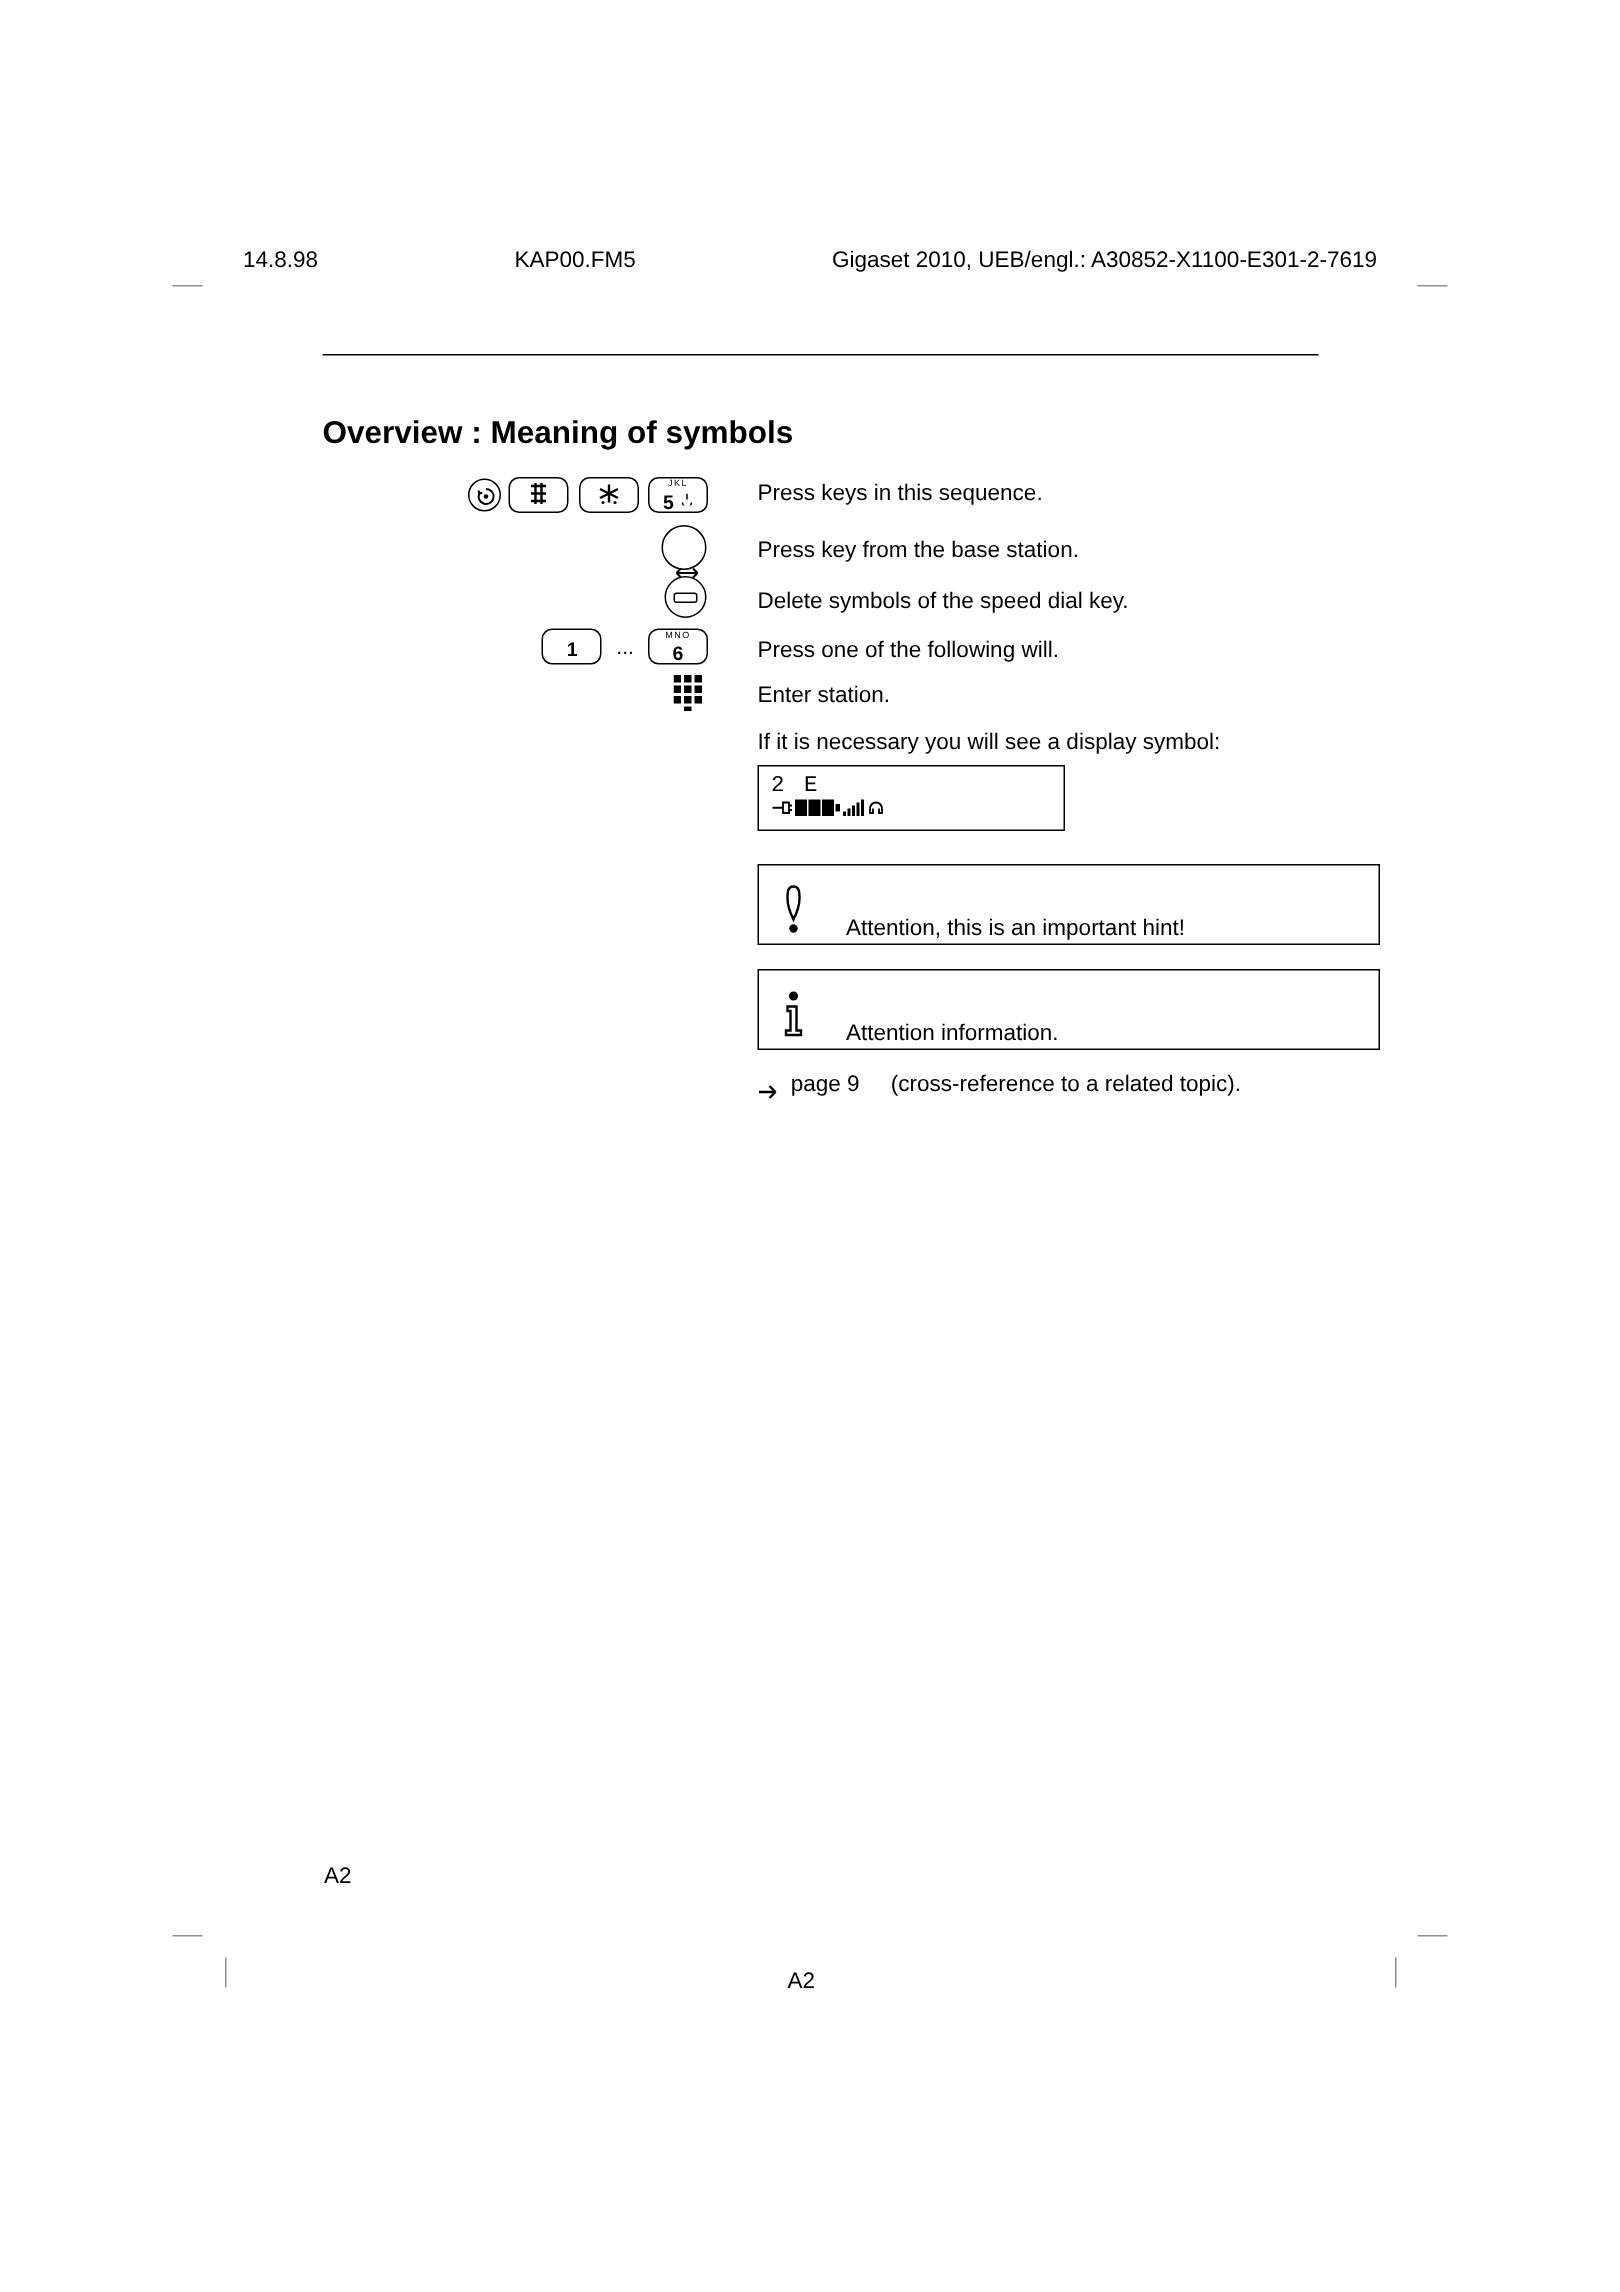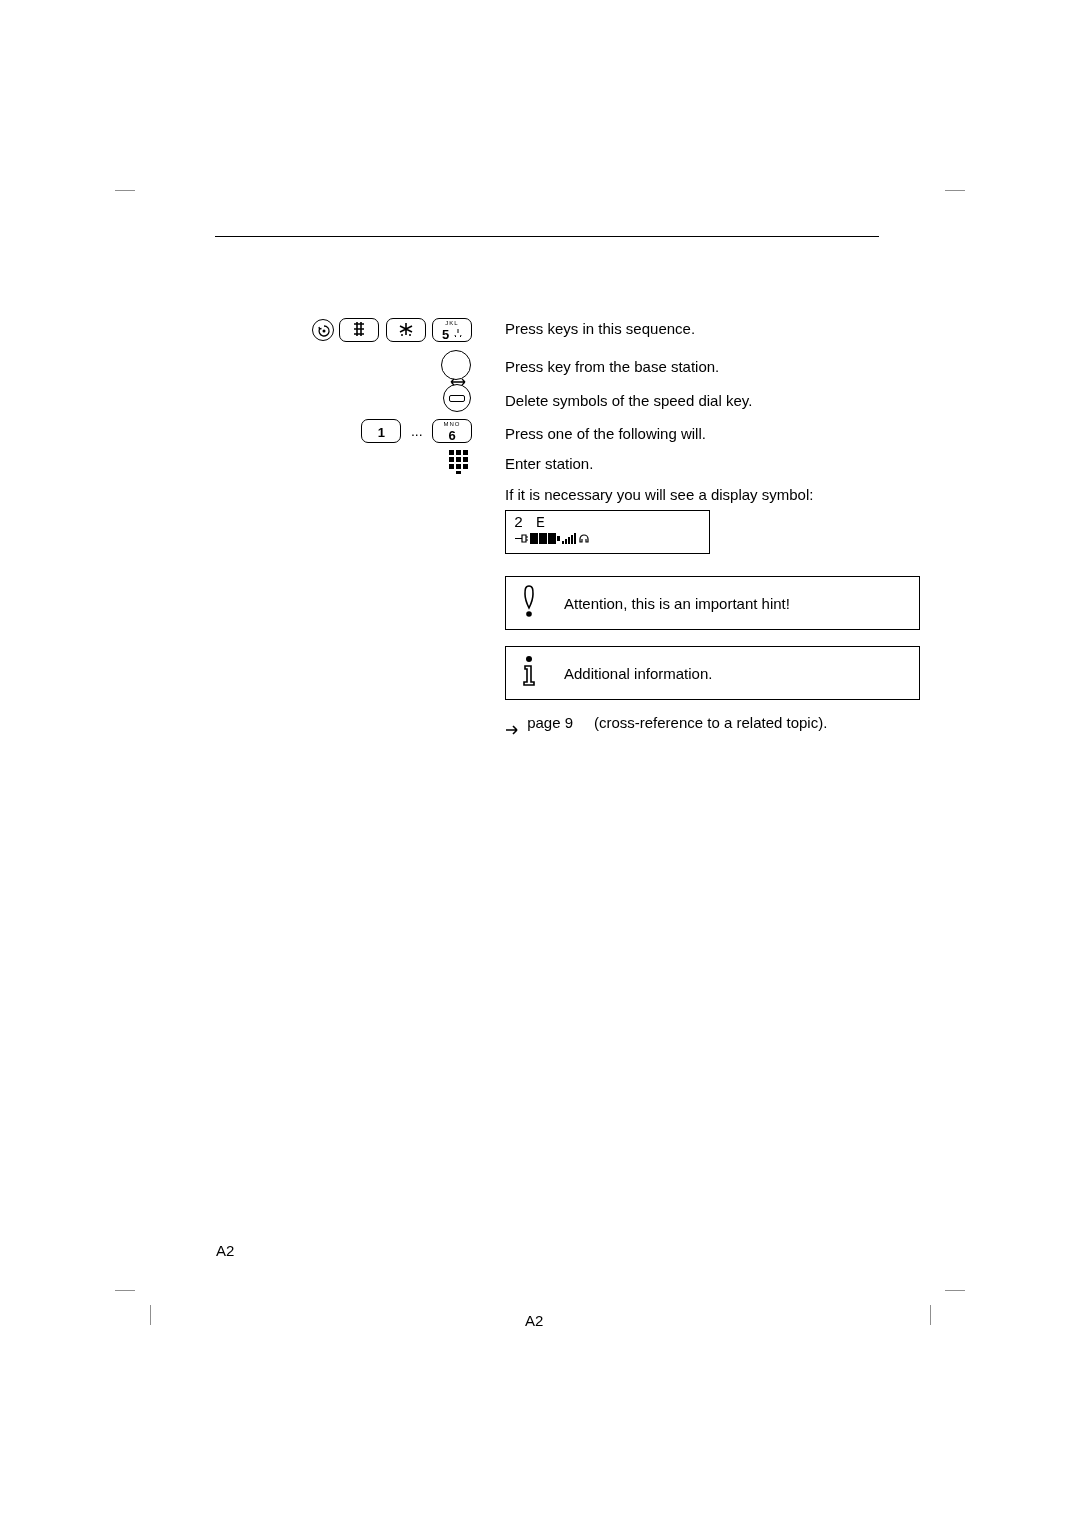--- a/index.html
+++ b/index.html
@@ -154,21 +154,21 @@
     .sigbars i{position:absolute;bottom:0;width:2px;background:#000;}
     .sigbars i:nth-child(1){left:0;height:3px}
     .sigbars i:nth-child(2){left:3px;height:5px}
     .sigbars i:nth-child(3){left:6px;height:7px}
     .sigbars i:nth-child(4){left:9px;height:9px}
     .sigbars i:nth-child(5){left:12px;height:11px}
 
     
     .note-box {
       display: flex;
-      align-items: center;
+      align-items: flex-end;
       border: 1.5px solid #000;
       width: 415px;
       height: 54px;
       padding: 0 14px;
       gap: 26px;
     }
     .note-box .note-icon { width: 18px; flex: 0 0 18px; }
     .note-box .note-text { font-size: 15px; }
 
     
@@ -200,23 +200,29 @@
 
 <div class="page">
 
   <div class="crop-mark crop-tl-h"></div>
   <div class="crop-mark crop-tr-h"></div>
   <div class="crop-mark crop-bl-h"></div>
   <div class="crop-mark crop-br-h"></div>
   <div class="crop-mark v crop-bl-v"></div>
   <div class="crop-mark v crop-br-v"></div>
 
+  <div class="header-row">
+    <span class="hl">14.8.98</span>
+    <span class="hm">KAP00.FM5</span>
+    <span class="hr">Gigaset 2010, UEB/engl.: A30852-X1100-E301-2-7619</span>
+  </div>
 
   <div class="heading-wrap">
     <div class="heading-rule"></div>
+    <div class="heading">Overview : Meaning of symbols</div>
   </div>
 
   <div class="row" id="r1">
     <div class="symbol-col">
       <span class="circ-btn">
         <svg width="16" height="16" viewBox="0 0 16 16">
             <circle cx="8" cy="8" r="1.5" fill="#000"></circle>
             <path d="M8 3 A5 5 0 1 1 3.5 6" fill="none" stroke="#000" stroke-width="1.3"></path>
             <path d="M3 4 L3.5 6 L5.5 5.5" fill="none" stroke="#000" stroke-width="1.3"></path>
           </svg>
@@ -344,21 +350,21 @@
 
   <div class="row" id="r9">
     <div class="text-col">
       <div class="note-box">
         <span class="note-icon">
           <svg width="18" height="34" viewBox="0 0 18 34">
               <circle cx="9" cy="5" r="3" fill="#000"></circle>
               <path d="M5 12 H11 V28 H14 V31 H4 V28 H7 V15 H5 Z" fill="none" stroke="#000" stroke-width="1.6"></path>
             </svg>
         </span>
-        <span class="note-text">Additional information.</span>
+        <span class="note-text">Attention information.</span>
       </div>
     </div>
   </div>
 
   <div class="row" id="r10">
     <div class="text-col">
       <span class="arrow-right">
         <svg width="14" height="10" viewBox="0 0 14 10">
             <path d="M1 5 H12 M12 5 L8 1 M12 5 L8 9" stroke="#000" stroke-width="1.6" fill="none"></path>
           </svg>

